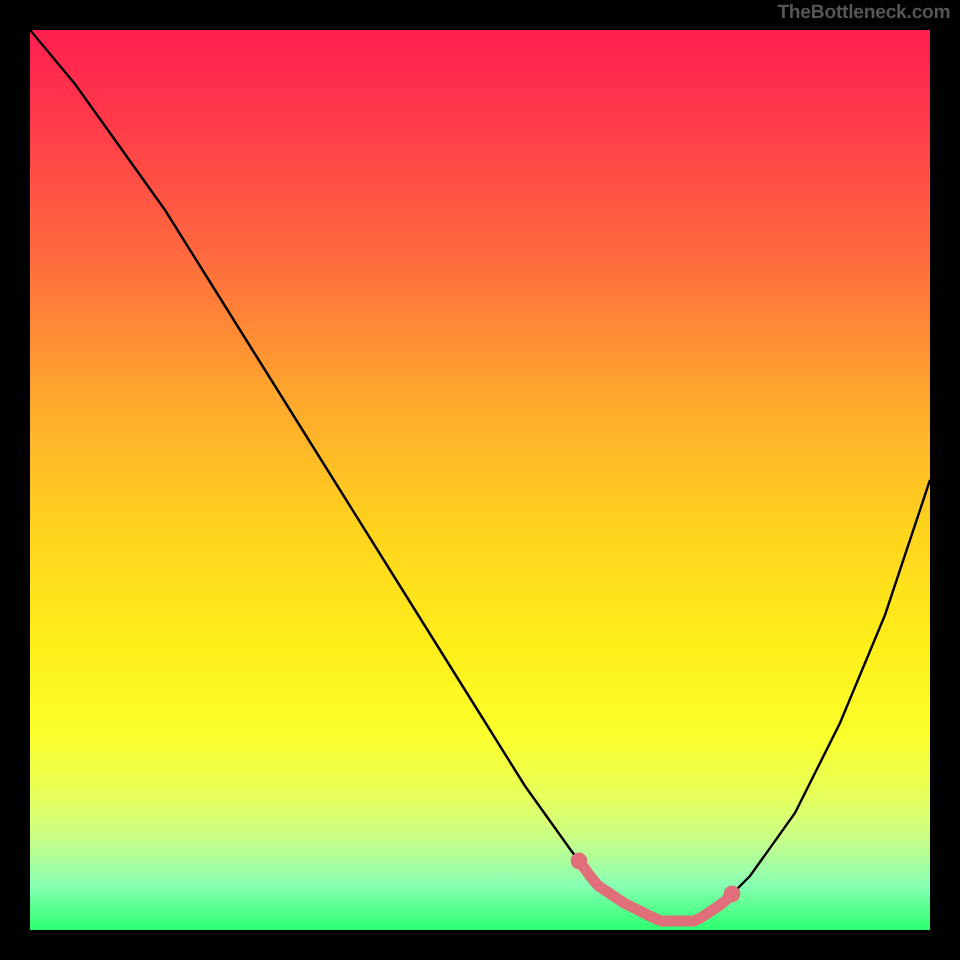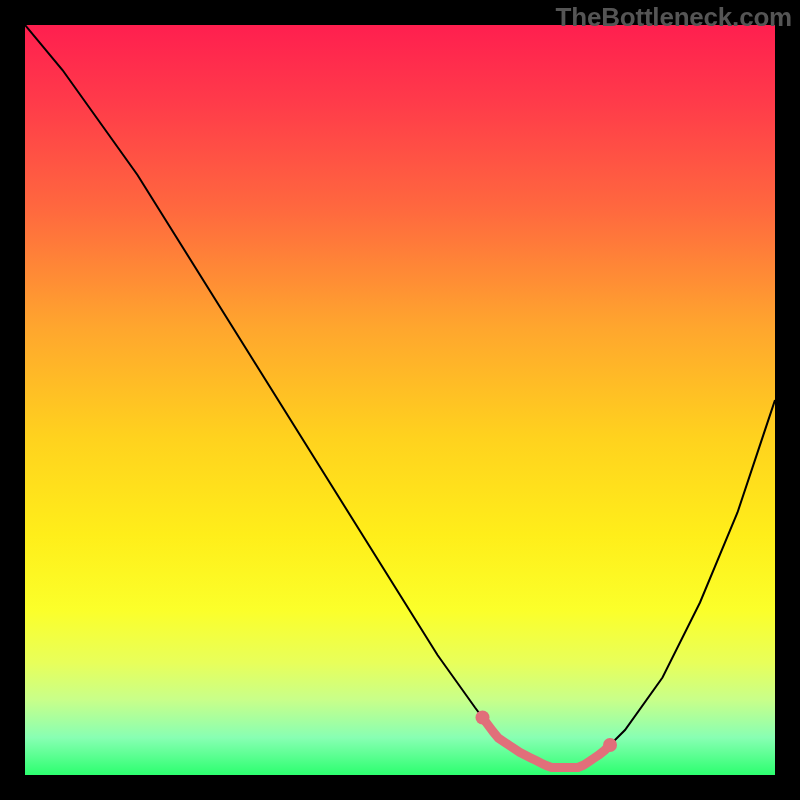--- a/index.html
+++ b/index.html
@@ -15,21 +15,21 @@
     position: relative;
     width: 800px;
     height: 800px;
     background: #000;
   }
   .attribution {
     position: absolute;
     top: 2px;
     right: 8px;
     color: #555;
-    font-size: 26px;
+    font-size: 16px;
     font-weight: bold;
     z-index: 3;
     letter-spacing: -0.2px;
   }
   .plot {
     position: absolute;
     left: 25px;
     top: 25px;
     width: 750px;
     height: 750px;

